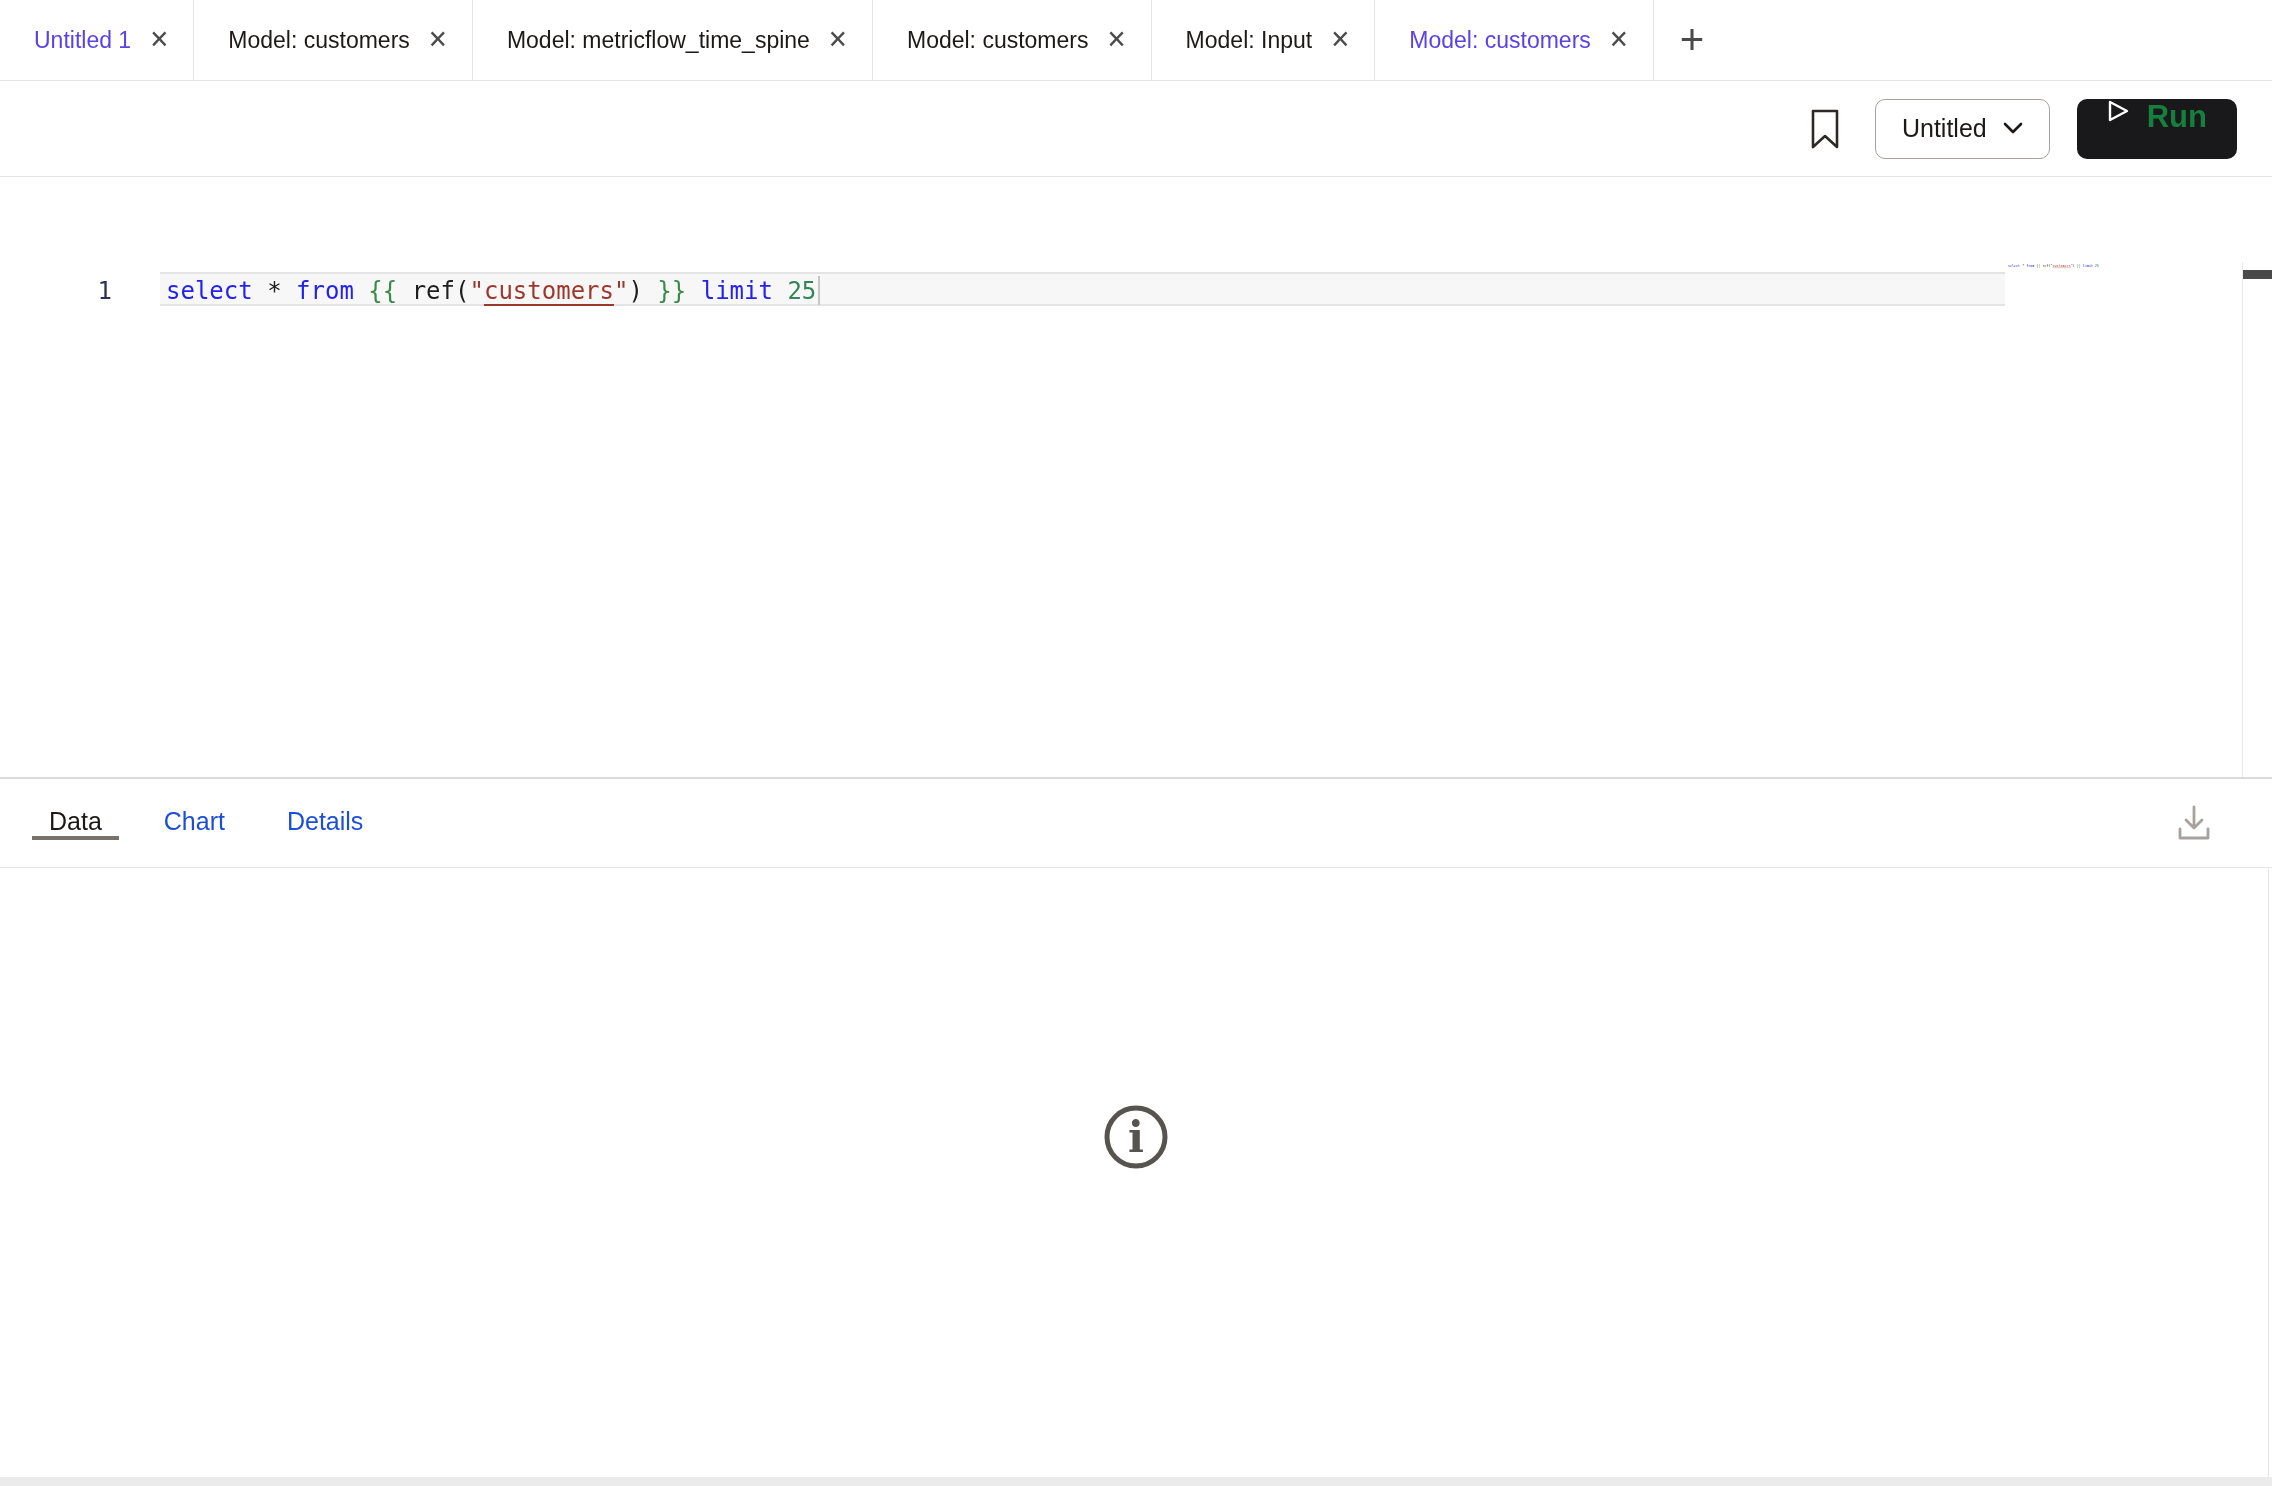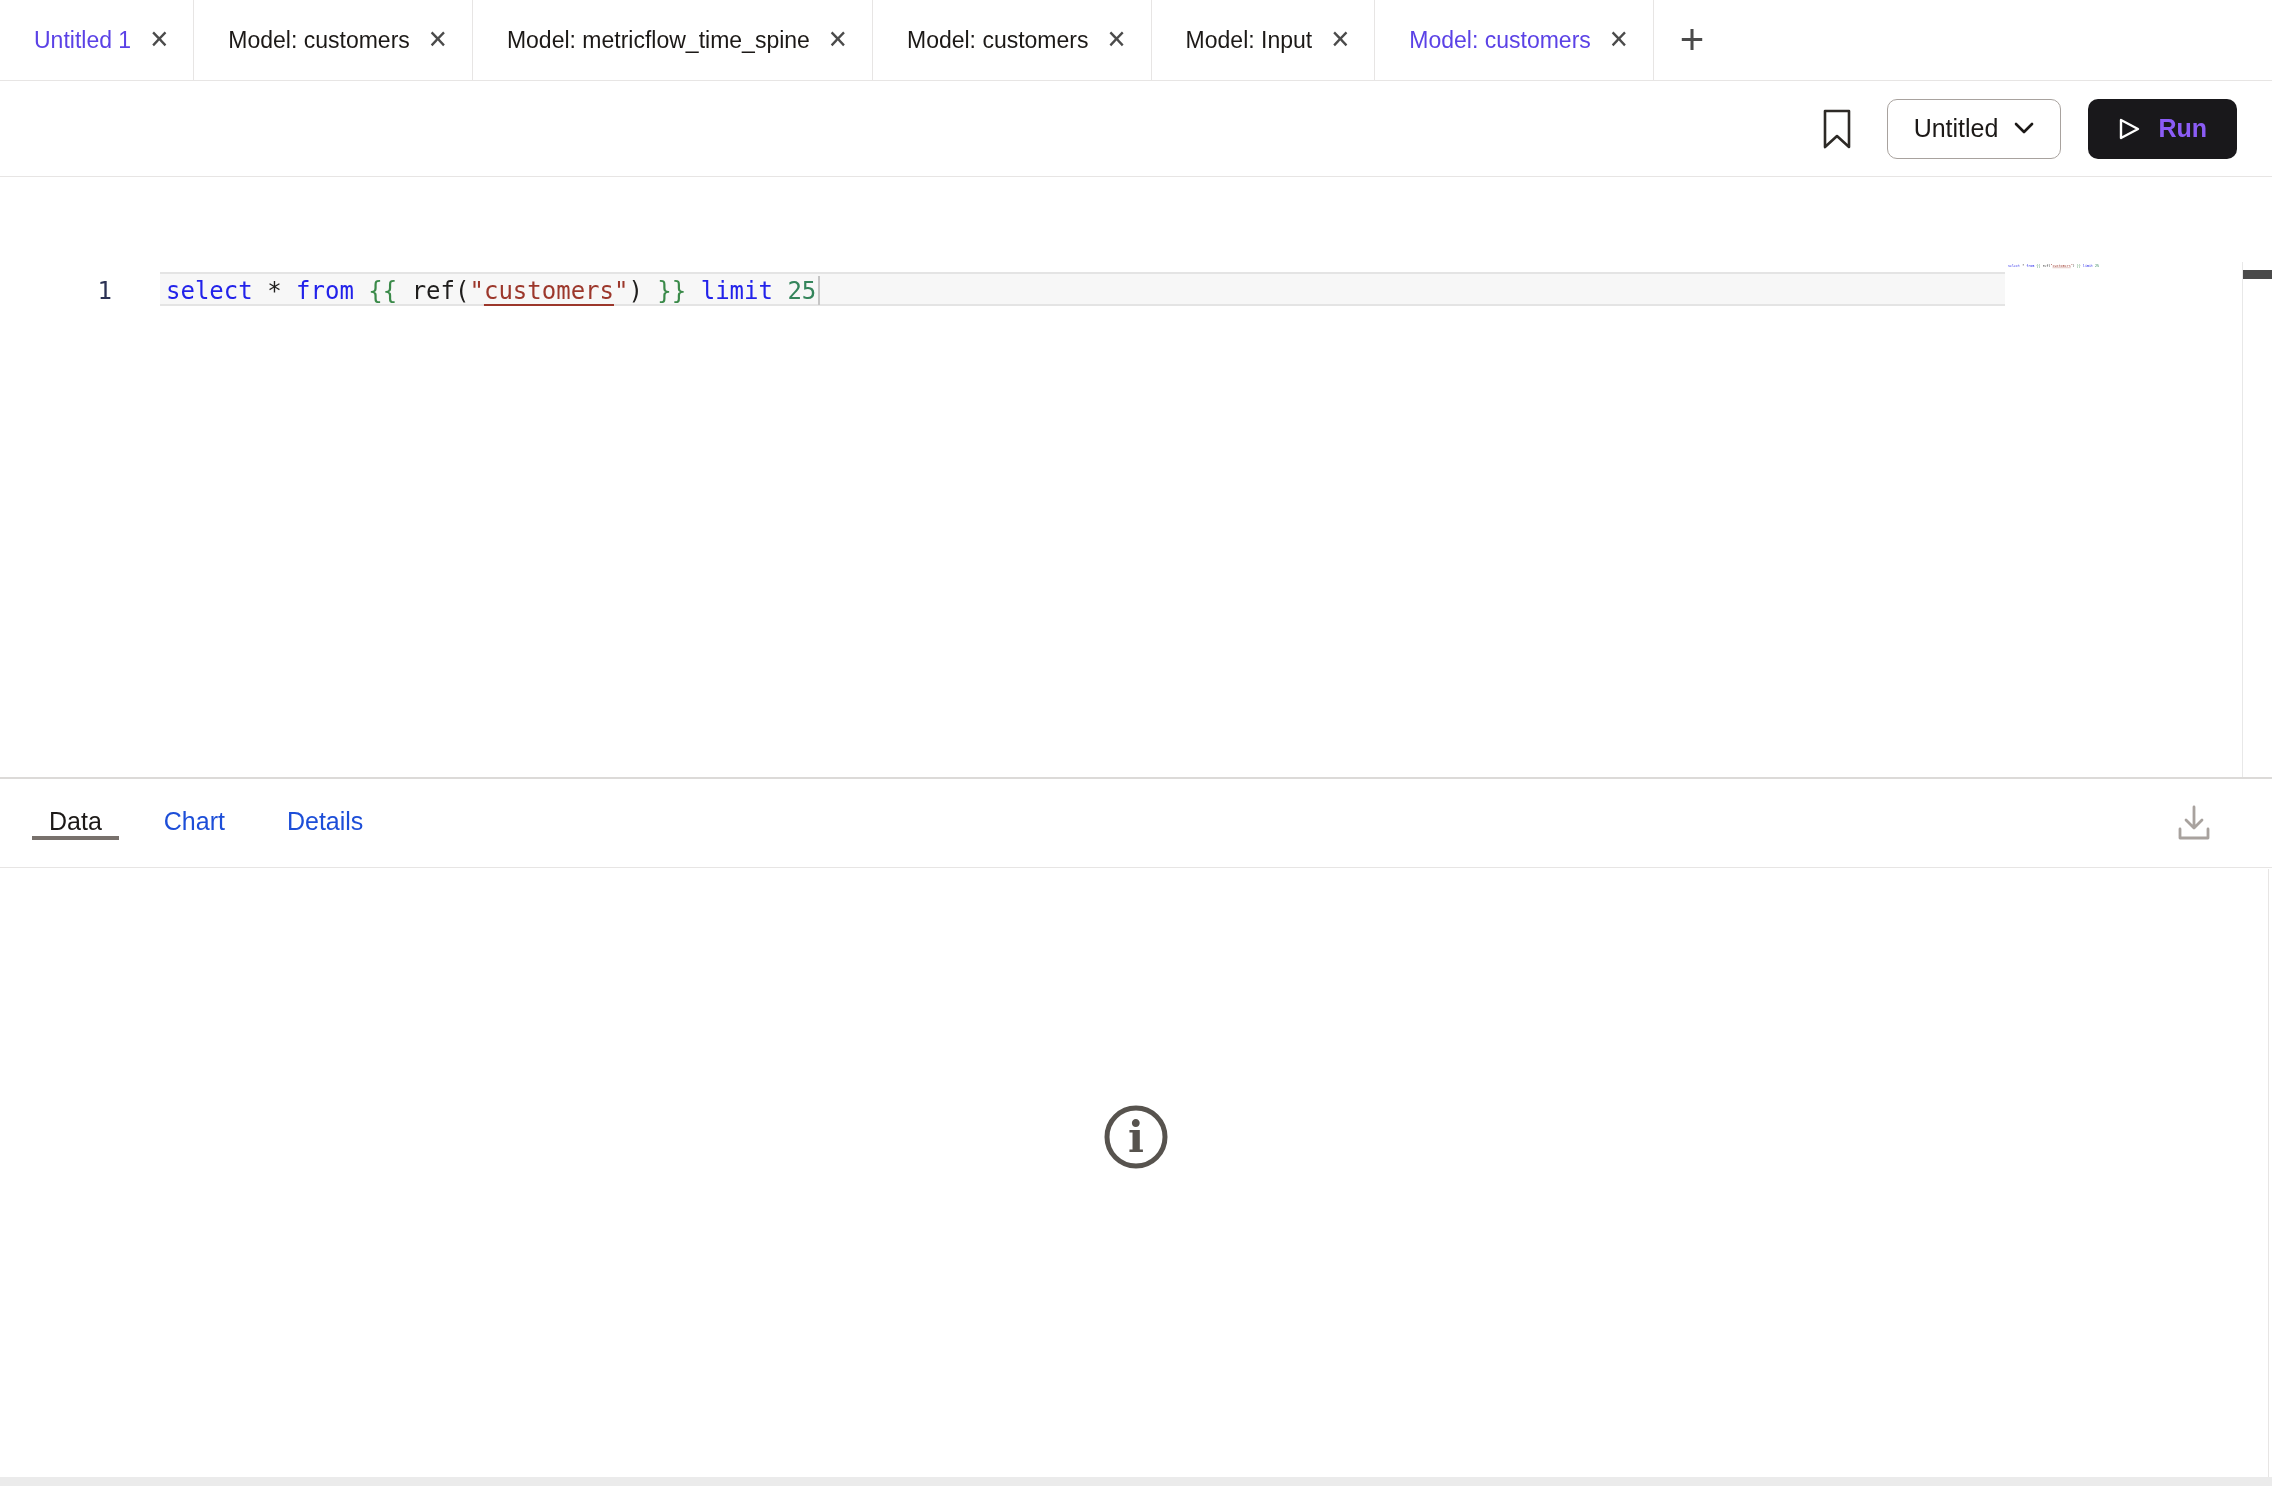--- a/index.html
+++ b/index.html
@@ -22,22 +22,22 @@
   
   .toolbar { position:absolute; top:81px; left:0; right:0; height:96px;
              border-bottom:1px solid #e7e5e4; display:flex; align-items:center;
              justify-content:flex-end; padding-right:35px; gap:27px; background:#fff; }
   .bookmark { width:34px; height:42px; display:flex; align-items:center; margin-right:6px; }
   .btn-develop { height:60px; padding:0 26px; background:#fff;
                  border:1.5px solid #a8a29e; border-radius:10px; font-size:25px;
                  color:#1c1917; display:flex; align-items:center; gap:16px;
                  font-family:inherit; }
   .btn-run { height:60px; padding:0 30px; background:#19181b; border:none;
-             border-radius:10px; font-size:25px; font-weight:600; color:#8b5cf6;
-             display:flex; align-items:center; gap:17px; font-family:inherit; }
+             border-radius:10px; font-size:31px; font-weight:600; color:#15803d;
+             display:flex; align-items:flex-start; gap:17px; font-family:inherit; }
 
   
   .connected-badge { position:absolute; left:30px; top:198px; height:46px;
                      background:#f0fbf2; border:1px solid #d9f2de; border-radius:12px;
                      display:flex; align-items:center; gap:13px; padding:0 18px 0 9px; }
   .check-circle { width:31px; height:31px; border-radius:50%; background:#57b969;
                   color:#143f28; display:flex; align-items:center; justify-content:center;
                   font-size:18px; font-weight:700; }
   .connected-label { font-size:24px; font-weight:500; color:#2f9140; }
 

